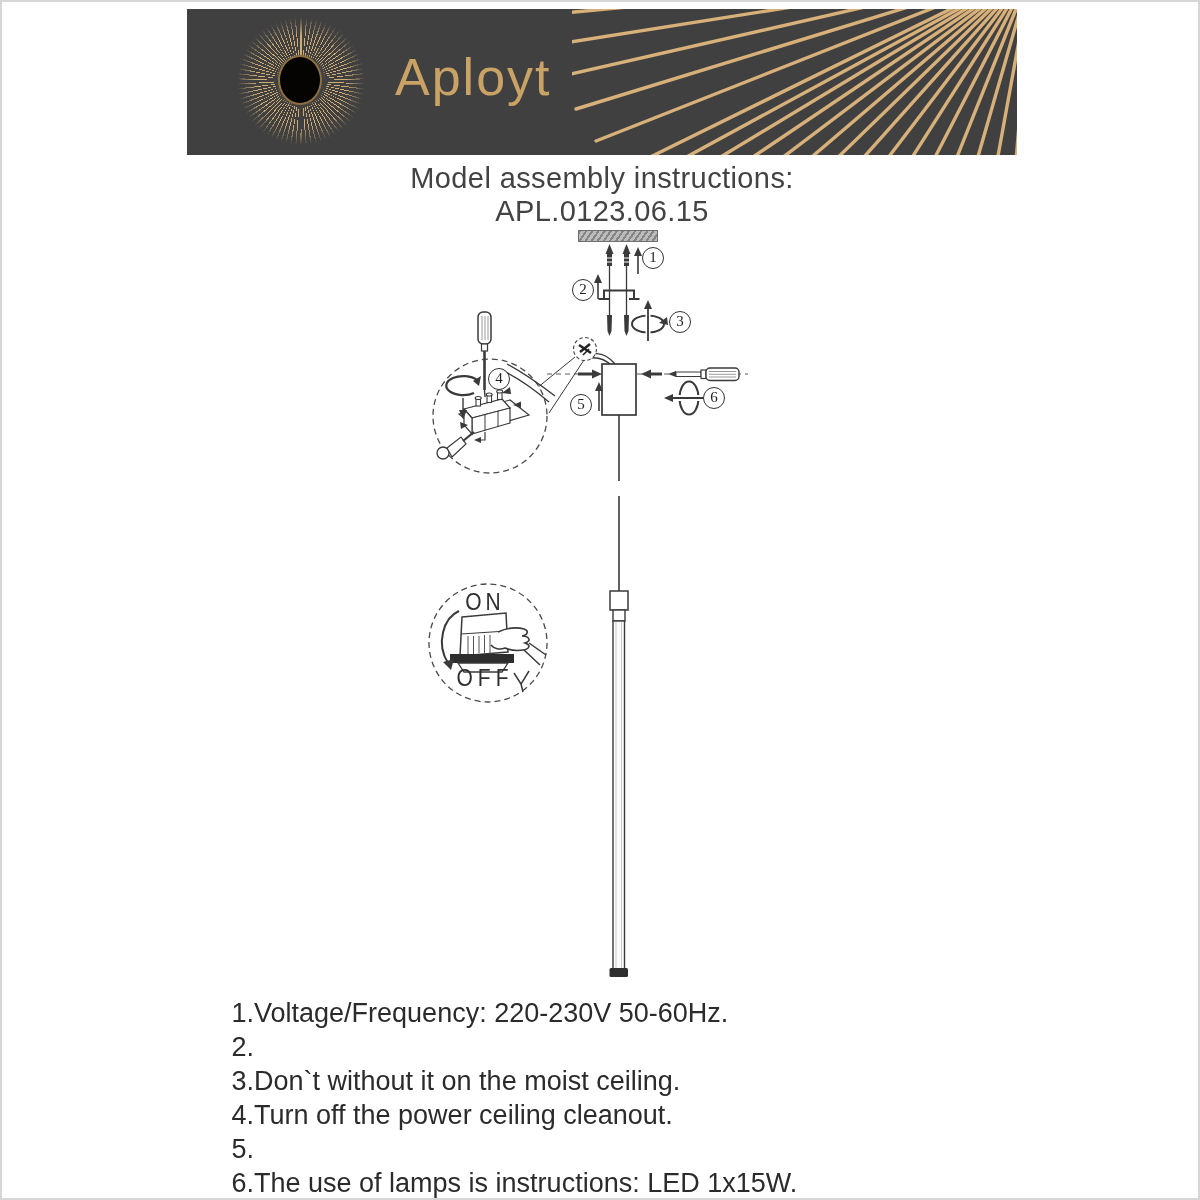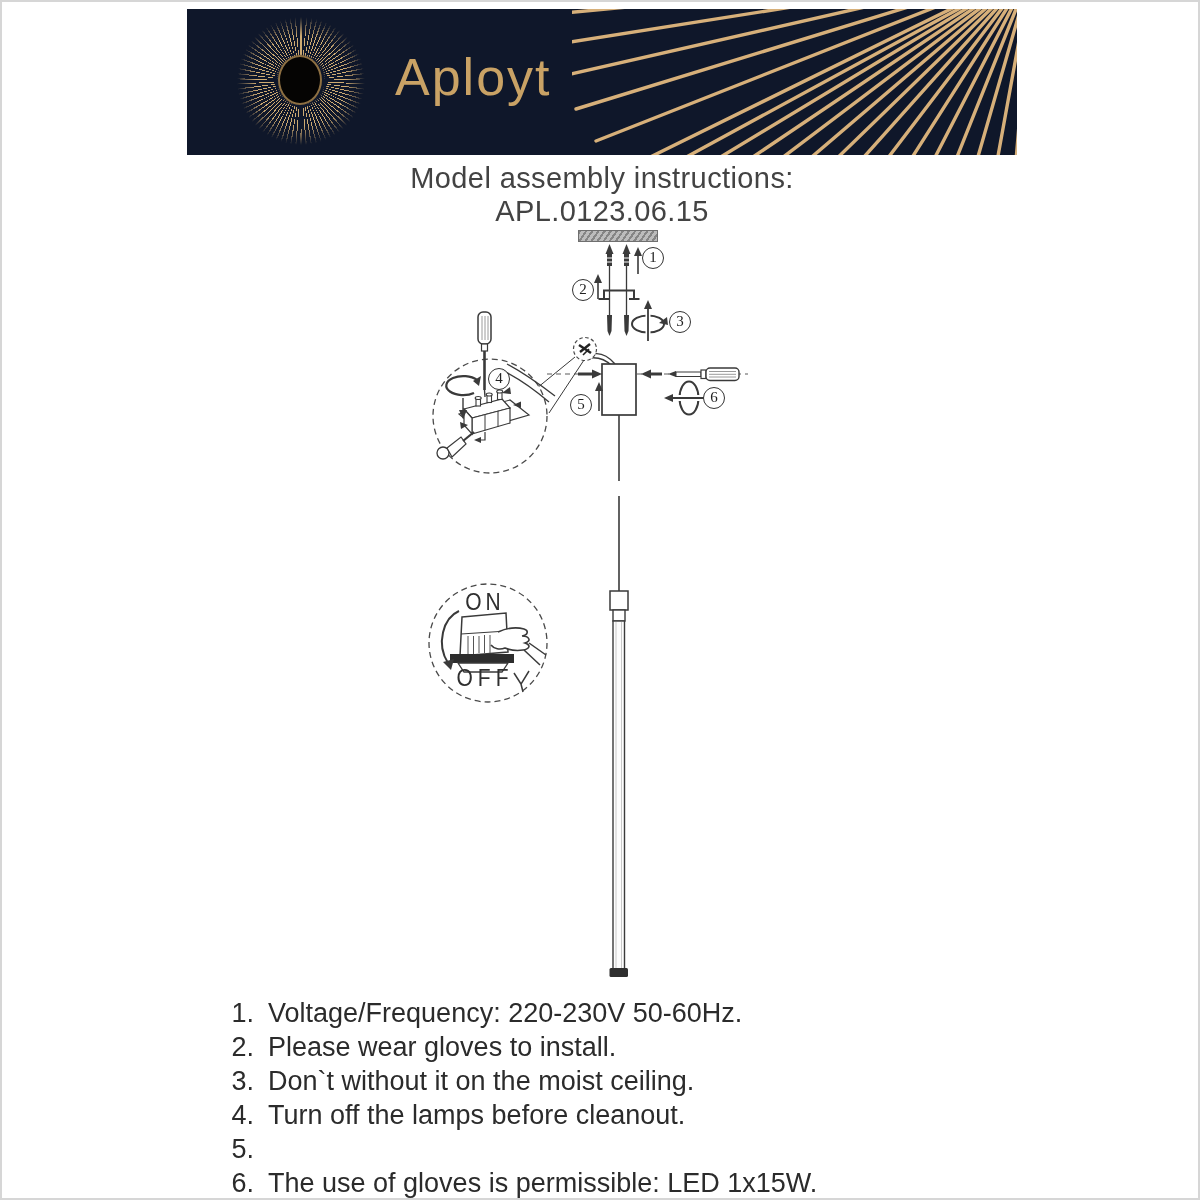--- a/index.html
+++ b/index.html
@@ -4,21 +4,21 @@
 <style>
   html,body{margin:0;padding:0;background:#ffffff;}
   .page{
     position:relative;width:1200px;height:1200px;background:#ffffff;
     border:2px solid #d6d6d6;box-sizing:border-box;overflow:hidden;
     font-family:"Liberation Sans",sans-serif;color:#2e2e2e;
   }
   
   .banner{
     position:absolute;left:185px;top:7px;width:830px;height:146px;
-    background:#0f172a;overflow:hidden;
+    background:#404040;overflow:hidden;
   }
   .burst{position:absolute;left:48px;top:6px;width:132px;height:132px;}
   .burst-rays{
     position:absolute;inset:0;border-radius:50%;
     background:repeating-conic-gradient(rgba(216,178,118,.95) 0deg 1.15deg, rgba(216,178,118,0) 1.15deg 4.6deg);
     -webkit-mask-image:radial-gradient(circle, rgba(0,0,0,0) 0 23px, #000 27px 45px, rgba(0,0,0,0) 64px);
     mask-image:radial-gradient(circle, rgba(0,0,0,0) 0 23px, #000 27px 45px, rgba(0,0,0,0) 64px);
   }
   .burst-core{
     position:absolute;left:43px;top:40px;width:44px;height:50px;border-radius:50%;
@@ -55,21 +55,21 @@
     position:absolute;z-index:3;color:#2f2f2f;font-size:21px;letter-spacing:4px;
     text-align:center;transform:scaleY(1.12);font-family:"Liberation Sans",sans-serif;
   }
   
   .instructions{
     position:absolute;left:220px;top:994px;width:840px;z-index:3;
     font-size:27px;color:#2b2b2b;
   }
   .inst-row{display:flex;height:34px;line-height:34px;align-items:center;}
   .inst-num{width:32px;text-align:right;flex:0 0 32px;}
-  .inst-text{margin-left:14px;white-space:nowrap;}
+  .inst-text{white-space:nowrap;}
 </style>
 </head>
 <body>
 
 <div class="page">
 
   <header class="banner">
     <div class="burst">
       <div class="burst-rays"></div>
       <div class="burst-core"></div>
@@ -292,32 +292,31 @@
   <div class="switch-label" style="left:452px;top:588px;width:62px">ON</div>
   <div class="switch-label" style="left:443px;top:664px;width:80px;letter-spacing:5px">OFF</div>
 
   <div class="instructions">
     <div class="inst-row">
       <span class="inst-num">1.</span>
       <span class="inst-text">Voltage/Frequency: 220-230V 50-60Hz.</span>
     </div>
     <div class="inst-row">
       <span class="inst-num">2.</span>
-      <span class="inst-text">Please wear gloves to install.</span>
     </div>
     <div class="inst-row">
       <span class="inst-num">3.</span>
       <span class="inst-text">Don`t without it on the moist ceiling.</span>
     </div>
     <div class="inst-row">
       <span class="inst-num">4.</span>
-      <span class="inst-text">Turn off the lamps before cleanout.</span>
+      <span class="inst-text">Turn off the power ceiling cleanout.</span>
     </div>
     <div class="inst-row">
       <span class="inst-num">5.</span>
     </div>
     <div class="inst-row">
       <span class="inst-num">6.</span>
-      <span class="inst-text">The use of gloves is permissible: LED 1x15W.</span>
+      <span class="inst-text">The use of lamps is instructions: LED 1x15W.</span>
     </div>
   </div>
 
 </div>
 
 </body></html>

